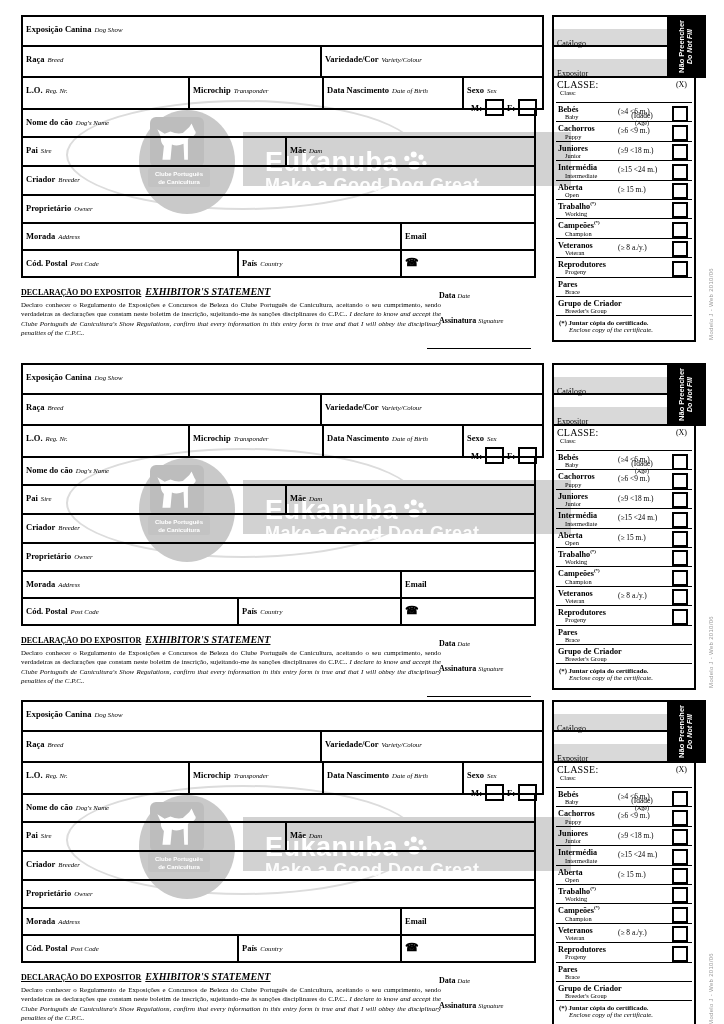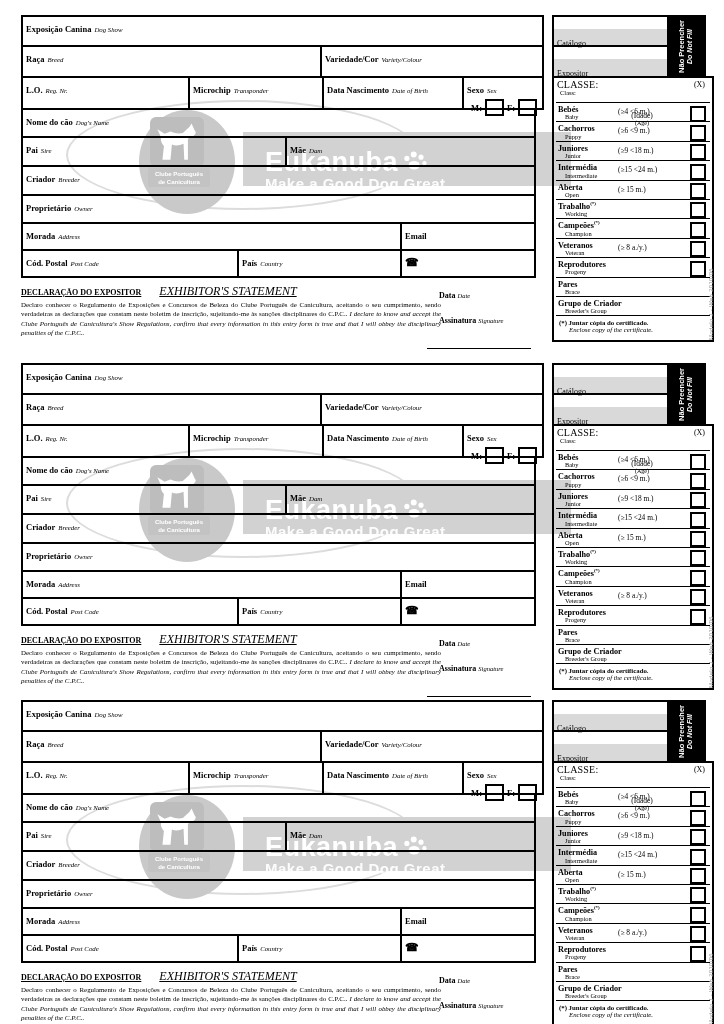--- a/index.html
+++ b/index.html
@@ -41,21 +41,21 @@
   .exp{left:531px;top:30px;width:117px;height:33px;}
   .adlab{font-size:8px;position:relative;z-index:2;}
   .grayfill{position:absolute;left:0;right:0;bottom:0;top:12px;background:#d9d9d9;}
   .dnf{position:absolute;left:646px;top:0;width:39px;height:63px;background:#000;z-index:2;
        display:flex;align-items:center;justify-content:center;}
   .dnf-inner{writing-mode:vertical-rl;transform:rotate(180deg);color:#fff;text-align:center;line-height:1.25;}
   .dnf-pt{font-weight:bold;font-size:7.5px;display:block;font-family:"Liberation Sans",sans-serif;}
   .dnf-en{font-weight:bold;font-style:italic;font-size:7px;display:block;font-family:"Liberation Sans",sans-serif;}
 
   
-  .classe{position:absolute;left:531px;top:61px;width:162px;height:266px;border:2px solid #000;
+  .classe{position:absolute;left:531px;top:61px;width:144px;height:266px;border:2px solid #000;
           box-sizing:border-box;z-index:2;background:transparent;}
   .classe-head{display:flex;padding:2px 2px 0 3px;height:24px;box-sizing:border-box;}
   .ch-title{width:56px;}
   .ch-t1{font-size:10px;letter-spacing:.2px;display:block;line-height:1;}
   .ch-t2{font-size:6.5px;display:block;margin-left:3px;line-height:1;}
   .ch-age{width:58px;text-align:center;}
   .ch-a1{font-size:7.5px;display:block;line-height:1.1;margin-top:32px;}
   .ch-a2{font-size:6px;display:block;line-height:1;}
   .ch-x{flex:1;text-align:right;padding-right:5px;font-size:8px;}
   .class-row{height:19.4px;border-top:1.4px solid #000;margin:0 2px;position:relative;box-sizing:border-box;}
@@ -65,42 +65,42 @@
   .cr-age{position:absolute;left:62px;top:4px;font-size:7.4px;white-space:nowrap;}
   .cbx{position:absolute;right:4px;top:2.5px;width:12px;height:12px;border:2px solid #000;background:#fff;}
   .cfoot{border-top:1.4px solid #000;margin:0 2px;padding:3px 0 0 3px;}
   .cf1{font-weight:bold;font-size:6.8px;display:block;}
   .cf2{font-style:italic;font-size:6.8px;display:block;margin-left:10px;}
 
   
   .decl{position:absolute;left:0;top:266px;width:420px;z-index:2;}
   .decl-title{margin-bottom:1px;}
   .dt-pt{font-weight:bold;font-size:8px;text-decoration:underline;}
-  .dt-en{font-weight:normal;font-style:italic;font-size:12px;text-decoration:underline;margin-left:14px;}
+  .dt-en{font-weight:bold;font-style:italic;font-size:10px;text-decoration:underline;}
   .decl-body{font-size:6.9px;line-height:1.35;text-align:justify;}
   .db-en{font-style:italic;}
   .sigblock{position:absolute;left:400px;top:269px;width:125px;z-index:2;padding-left:18px;box-sizing:border-box;}
   .sg-pt{font-weight:bold;font-size:8px;}
   .sg-en{font-style:italic;font-size:6.5px;margin-left:2px;}
   .sigline{border-top:1.2px solid #000;margin-top:21px;width:104px;margin-left:-12px;}
   .sigrow2{margin-top:7px;}
 
   
   .wm{position:absolute;inset:0;z-index:1;}
   .wm-ellipse{position:absolute;left:45px;top:85px;width:350px;height:106px;border:2px solid #dcdcdc;border-radius:50%;}
   .wm-circle{position:absolute;left:118px;top:95px;width:96px;height:104px;border-radius:50%;background:#c9c9c9;}
   .wm-dogbox{position:absolute;left:129px;top:102px;width:54px;height:50px;background:#bdbdbd;border-radius:6px;
              display:flex;align-items:center;justify-content:center;}
   .wm-banner{position:absolute;left:127px;top:153px;width:62px;height:19px;background:#c3c3c3;border-radius:2px;
              color:#fff;font-family:"Liberation Sans",sans-serif;font-size:6px;font-weight:bold;text-align:center;line-height:1.35;padding-top:2px;box-sizing:border-box;}
   .wm-euk{position:absolute;left:222px;top:117px;width:328px;height:54px;background:#d2d2d2;
           color:#fff;font-family:"Liberation Sans",sans-serif;padding:17px 0 0 22px;box-sizing:border-box;}
   .euk-row{display:flex;align-items:flex-start;}
   .euk-brand{font-weight:bold;font-size:27px;line-height:1;letter-spacing:.5px;}
-  .euk-tag{font-weight:bold;font-size:15px;line-height:1.1;letter-spacing:.5px;opacity:.95;}
+  .euk-tag{font-weight:bold;font-size:18px;line-height:1.1;letter-spacing:.5px;opacity:.95;}
 
   
   .edgenote{position:absolute;left:687px;bottom:2px;writing-mode:vertical-rl;transform:rotate(180deg);
             font-size:6px;color:#999;letter-spacing:.3px;font-family:"Liberation Sans",sans-serif;z-index:2;}
 </style>
 </head>
 <body>
 
 <div id="page">
     <section class="form f1">

